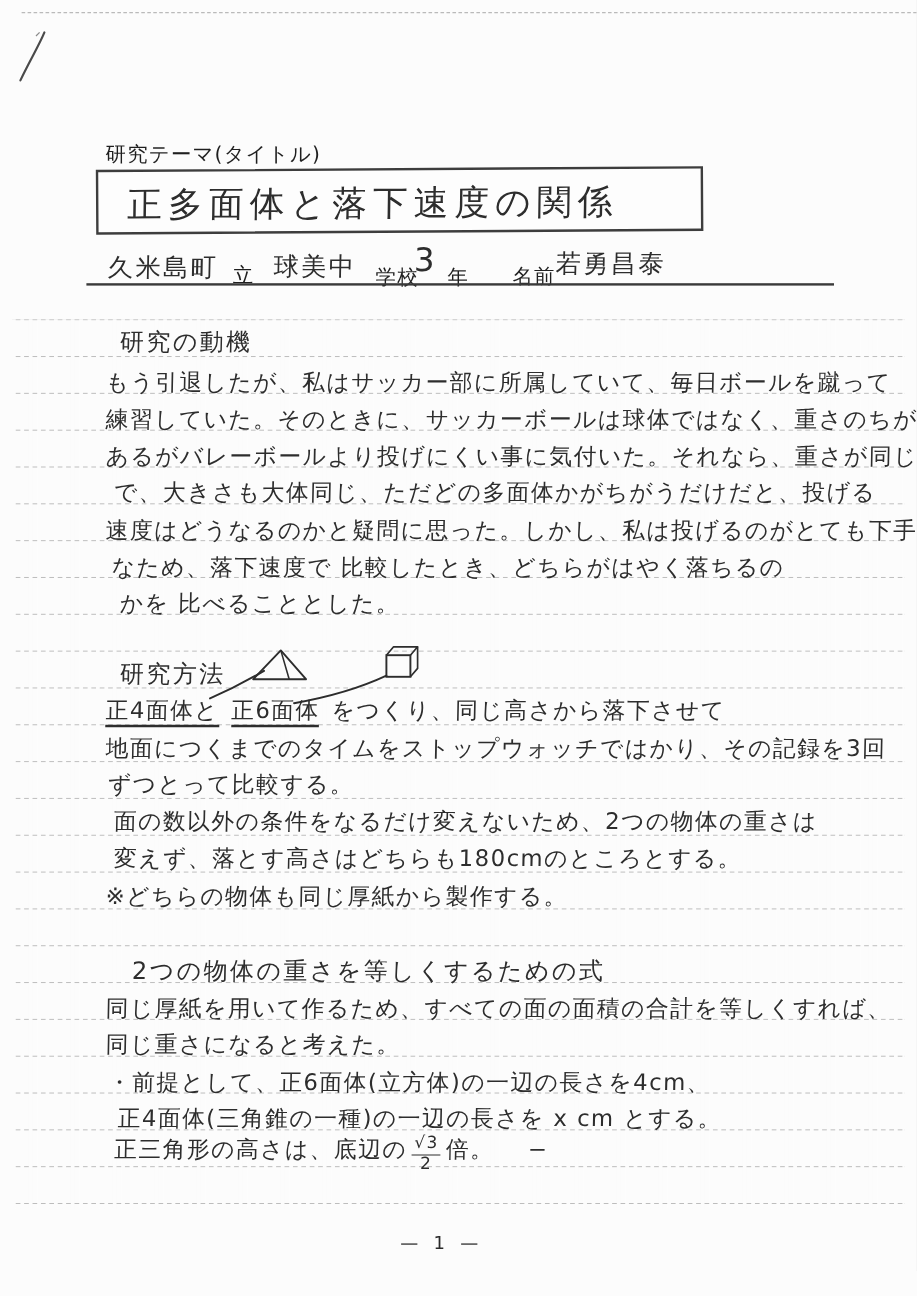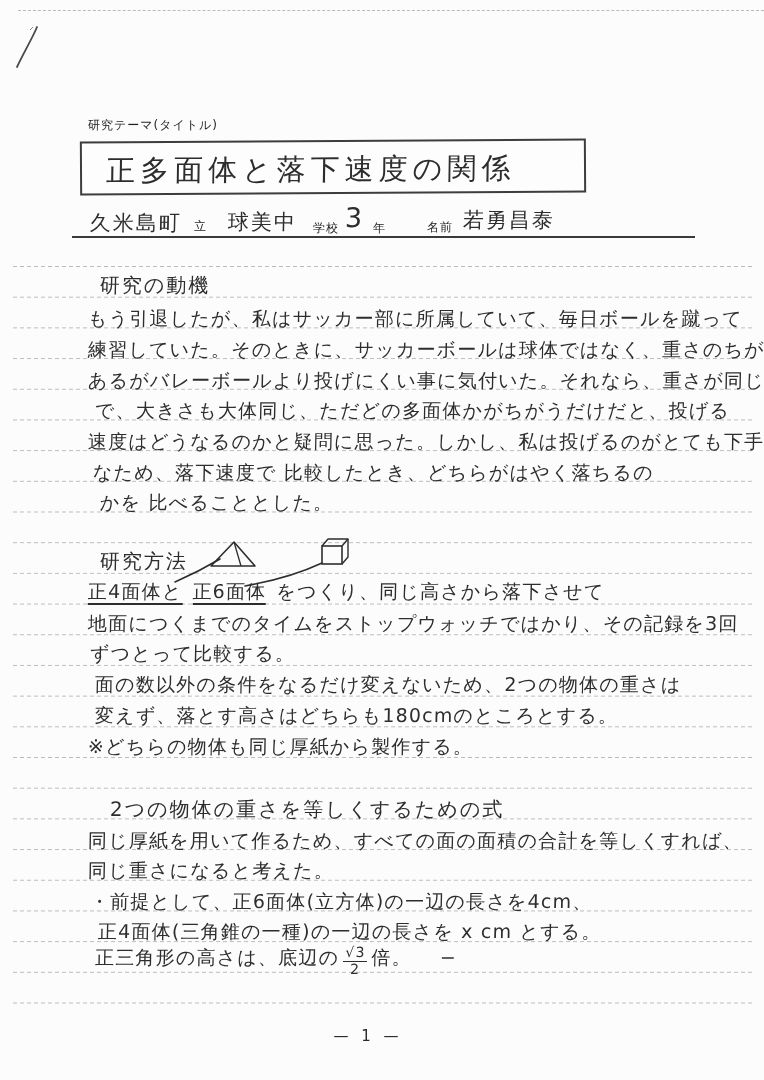--- a/index.html
+++ b/index.html
@@ -6,21 +6,21 @@
   .page {
     position:relative; width:764px; height:1080px;
     background:#fcfcfc; overflow:hidden;
     font-family:"DejaVu Sans", sans-serif;
     color:#2d2d2d;
   }
   .abs { position:absolute; white-space:nowrap; }
   
   .scan-top { position:absolute; top:10px; left:18px; width:746px; border-top:1.5px dashed #9f9f9f; opacity:.7; }
   
-  .printed { font-size:12px; color:#1f1f1f; letter-spacing:1px; }
+  .printed { font-size:17px; color:#1f1f1f; letter-spacing:1px; }
   
   .hw { color:#2d2d2d; transform:skewX(-1.2deg); }
   .title-box {
     position:absolute; left:80px; top:140px; width:502px; height:50px;
     border:2px solid #3d3d3d; transform:rotate(-0.35deg); background:#fdfdfd;
   }
   .title-text { position:absolute; left:24px; top:8px; font-size:29px; letter-spacing:5px; }
   .school-hw { font-size:21px; letter-spacing:2px; }
   .grade-hw { font-size:27px; }
   .school-underline { position:absolute; left:72px; top:236px; width:623px; border-top:2px solid #3a3a3a; }

